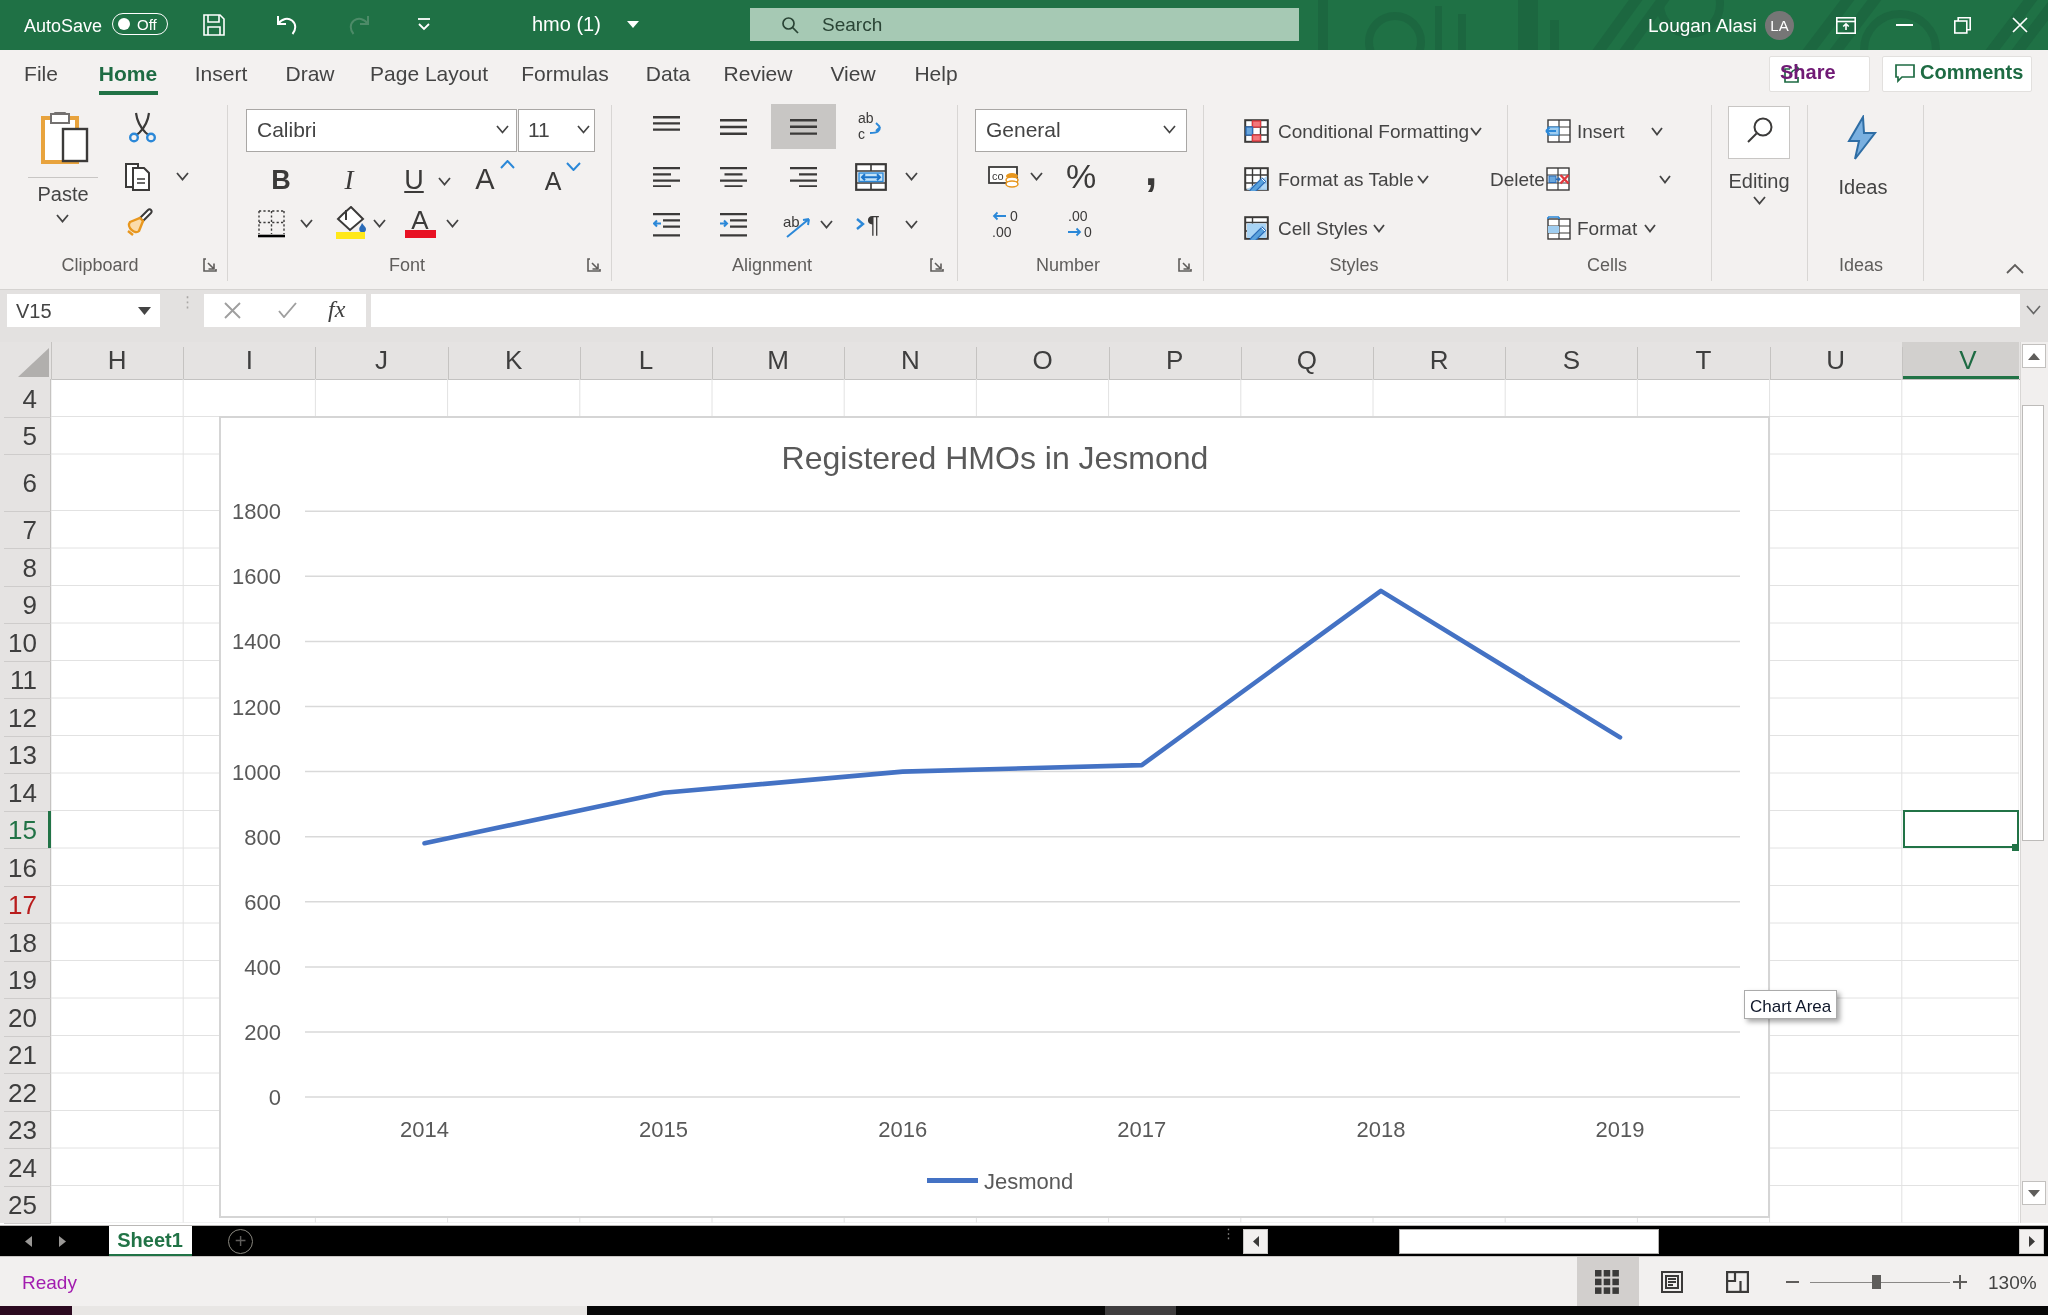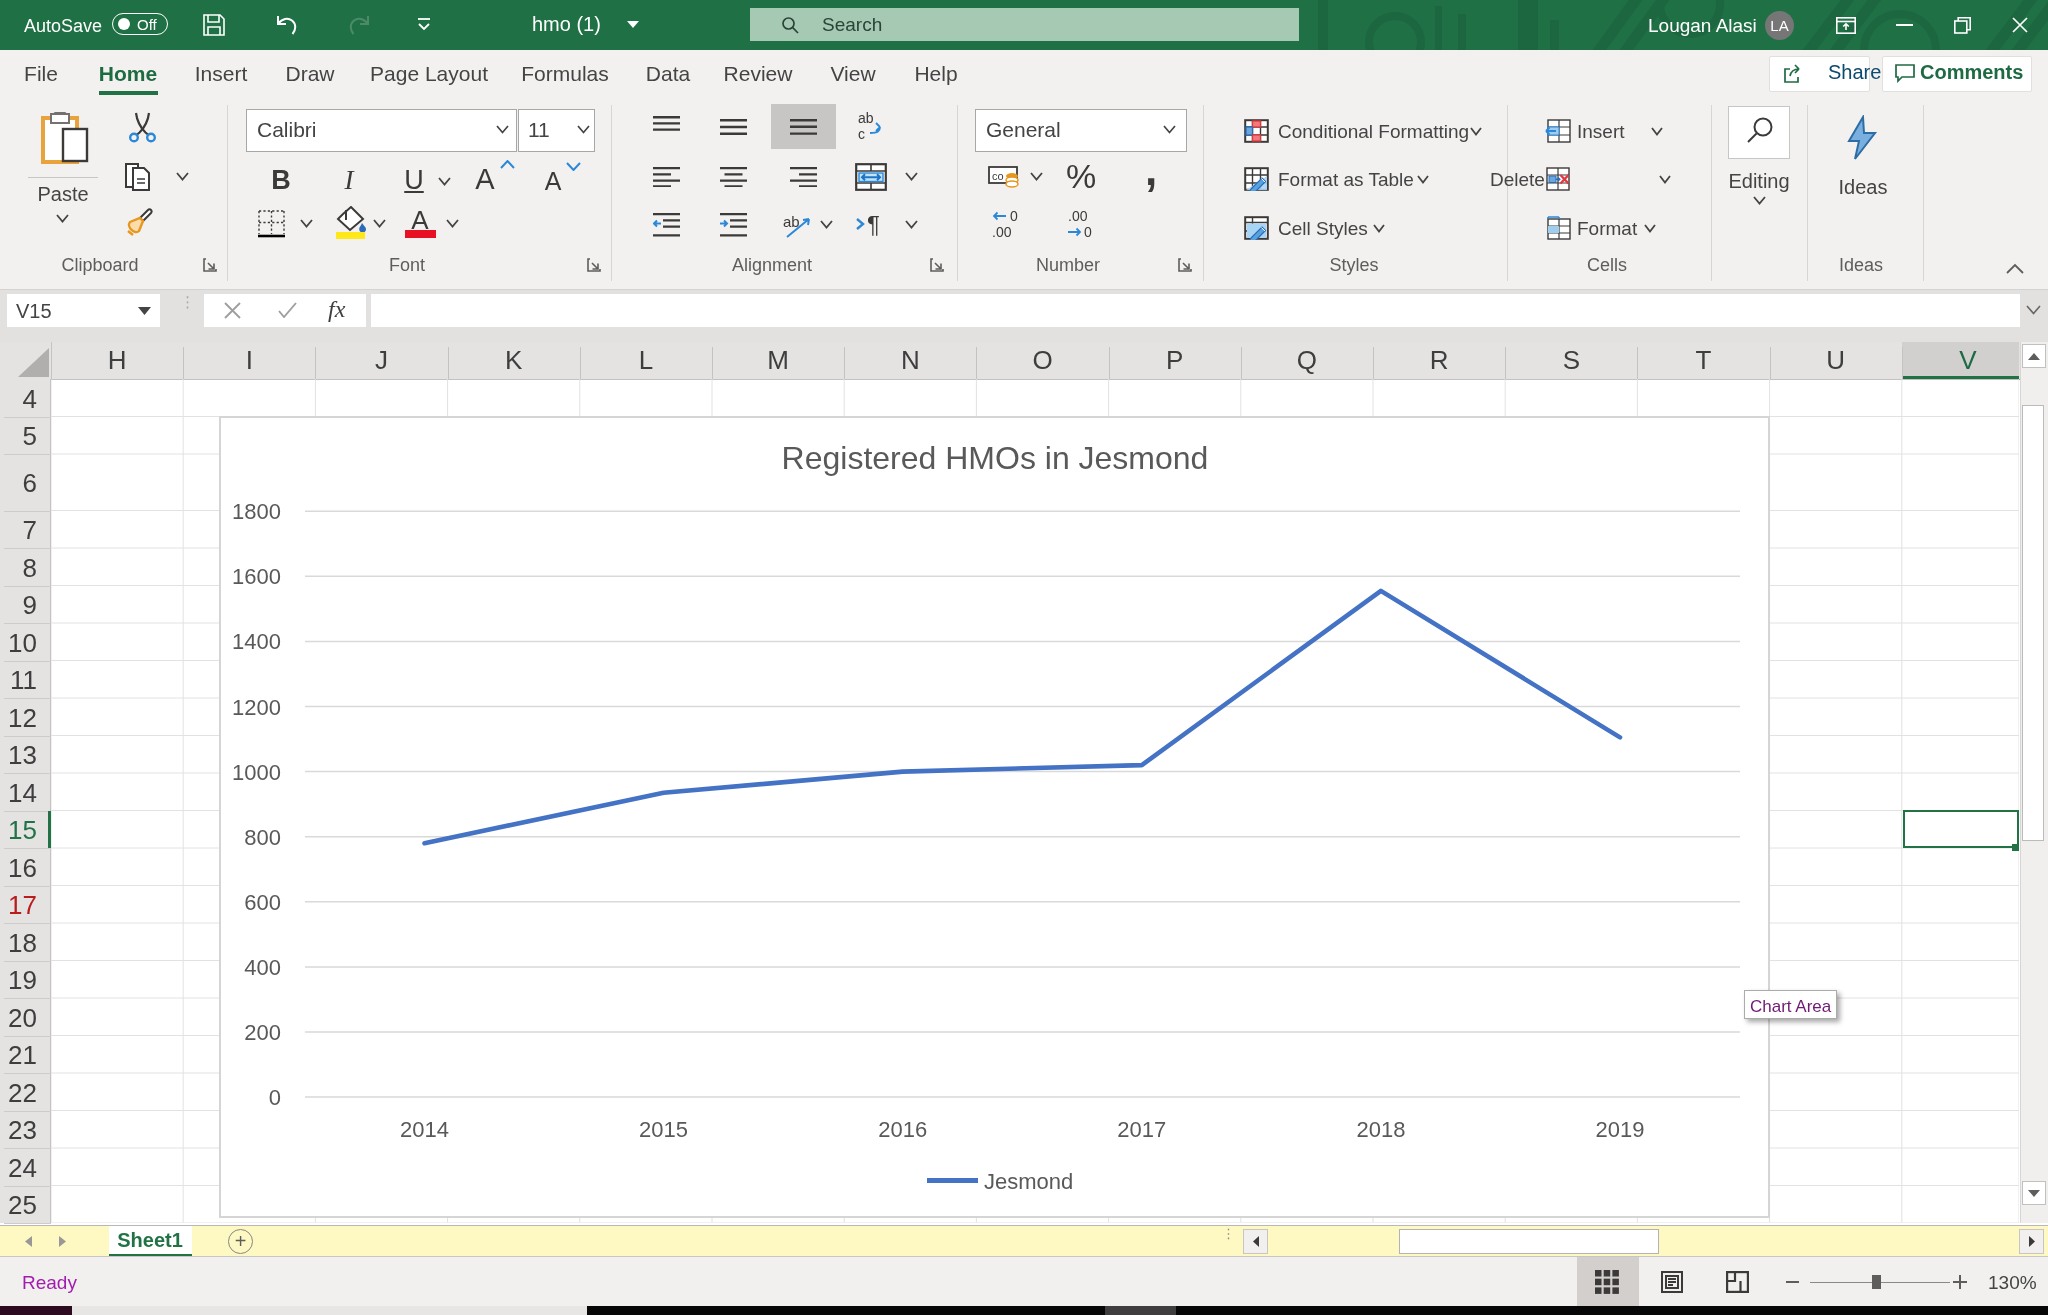--- a/index.html
+++ b/index.html
@@ -110,21 +110,21 @@
   <div class="abs ctr" style="left:668px;top:12px;font-size:21px;color:#444;">Data</div>
   <div class="abs ctr" style="left:758px;top:12px;font-size:21px;color:#444;">Review</div>
   <div class="abs ctr" style="left:853px;top:12px;font-size:21px;color:#444;">View</div>
   <div class="abs ctr" style="left:936px;top:12px;font-size:21px;color:#444;">Help</div>
 
   <div class="abs" style="left:1769px;top:6px;width:99px;height:34px;background:#fff;border:1px solid #e2e0de;border-radius:2px;"></div>
   <svg class="abs" style="left:1782px;top:13px;" width="22" height="20" viewBox="0 0 22 20">
     <path d="M8 6 H3 V19 H16 V14" fill="none" stroke="#1e6b43" stroke-width="1.7"></path>
     <path d="M8 13 C9 8 13 6 17 6 M17 6 L13 2 M17 6 L13 10" fill="none" stroke="#1e6b43" stroke-width="1.7"></path>
   </svg>
-  <div class="abs" style="left:1828px;top:11px;font-size:20px;font-weight:normal;color:#0c4a6e;">Share</div>
+  <div class="abs" style="left:1780px;top:11px;font-size:20px;font-weight:bold;color:#701a75;">Share</div>
 
   <div class="abs" style="left:1882px;top:6px;width:148px;height:34px;background:#fff;border:1px solid #e2e0de;border-radius:2px;"></div>
   <svg class="abs" style="left:1894px;top:13px;" width="22" height="20" viewBox="0 0 22 20">
     <path d="M2 2 H20 V14 H8 L4 18 V14 H2 Z" fill="none" stroke="#1e6b43" stroke-width="1.7"></path>
   </svg>
   <div class="abs" style="left:1920px;top:11px;font-size:20px;font-weight:bold;color:#1e6b43;">Comments</div>
 </div>
 
 <div class="abs" id="ribbon" style="left:0;top:97px;width:2048px;height:192px;background:#f3f1f0;border-bottom:1px solid #d5d3d1;">
   
@@ -609,34 +609,34 @@
       <text x="1161.9" y="721.0" text-anchor="middle" font-size="22" fill="#595959" font-family="Liberation Sans">2018</text>
       <text x="1401.0" y="721.0" text-anchor="middle" font-size="22" fill="#595959" font-family="Liberation Sans">2019</text>
       <text x="776.0" y="53.0" text-anchor="middle" font-size="32" fill="#595959" font-family="Liberation Sans">Registered HMOs in Jesmond</text>
       <polyline points="205.5,427.2 444.6,376.8 683.7,355.6 922.8,349.1 1161.9,174.9 1401.0,321.4" fill="none" stroke="#4472c4" stroke-width="4.6" stroke-linecap="round" stroke-linejoin="round"></polyline>
       <line x1="708.0" y1="764.5" x2="759.0" y2="764.5" stroke="#4472c4" stroke-width="5"></line>
       <text x="765.0" y="772.5" font-size="22" fill="#595959" font-family="Liberation Sans">Jesmond</text>
     </svg>
   <div class="abs" style="left:1903px;top:468px;width:116px;height:38px;border:2.5px solid #217346;box-sizing:border-box;background:#fff;"></div>
   <div class="abs" style="left:2012px;top:502px;width:7px;height:7px;background:#217346;"></div>
   <div class="abs" style="left:1744px;top:648px;width:93px;height:29px;background:#fff;border:1px solid #ababab;box-shadow:3px 3px 5px rgba(0,0,0,0.35);box-sizing:border-box;"></div>
-  <div class="abs" style="left:1750px;top:655px;font-size:17px;color:#701a75;">Chart Area</div>
+  <div class="abs" style="left:1750px;top:655px;font-size:17px;color:#0f172a;">Chart Area</div>
   <div class="abs" style="left:2020px;top:0;width:28px;height:881px;background:#f1efee;border-left:1px solid #d8d6d4;box-sizing:border-box;"></div>
   <div class="abs" style="left:2022px;top:2px;width:24px;height:24px;background:#fff;border:1px solid #c2c0be;box-sizing:border-box;"></div>
   <svg class="abs" style="left:2027px;top:10px;" width="14" height="9" viewBox="0 0 14 9">
       <path d="M1 8 L7 1 L13 8 Z" fill="#5f5d5b"></path>
     </svg>
   <div class="abs" style="left:2022px;top:63px;width:22px;height:436px;background:#fff;border:1px solid #bdbbb9;box-sizing:border-box;"></div>
   <div class="abs" style="left:2022px;top:839px;width:24px;height:24px;background:#fff;border:1px solid #c2c0be;box-sizing:border-box;"></div>
   <svg class="abs" style="left:2027px;top:847px;" width="14" height="9" viewBox="0 0 14 9">
       <path d="M1 1 L7 8 L13 1 Z" fill="#5f5d5b"></path>
     </svg>
 </div>
 
-<div class="abs" id="tabbar" style="left:0;top:1225px;width:2048px;height:37px;background:#fef9c3;border-top:1px solid #bab8b6;box-sizing:border-box;">
+<div class="abs" id="tabbar" style="left:0;top:1225px;width:2048px;height:37px;background:#000000;border-top:1px solid #bab8b6;box-sizing:border-box;">
   <svg class="abs" style="left:22px;top:9px;" width="14" height="13" viewBox="0 0 14 13">
       <path d="M10 1 L3 6.5 L10 12 Z" fill="#9a9896"></path>
     </svg>
   <svg class="abs" style="left:55px;top:9px;" width="14" height="13" viewBox="0 0 14 13">
       <path d="M4 1 L11 6.5 L4 12 Z" fill="#9a9896"></path>
     </svg>
   <div class="abs" style="left:109px;top:0;width:83px;height:28px;background:#fff;"></div>
   <div class="abs ctr" style="left:150px;top:3px;font-size:20px;font-weight:bold;color:#217346;">Sheet1</div>
   <div class="abs" style="left:109px;top:28px;width:83px;height:3px;background:#217346;"></div>
   <div class="abs vctr" style="left:228px;top:3px;width:25px;height:25px;border:1.5px solid #89877f;border-radius:50%;box-sizing:border-box;color:#5f5d5b;font-size:20px;">+</div>

